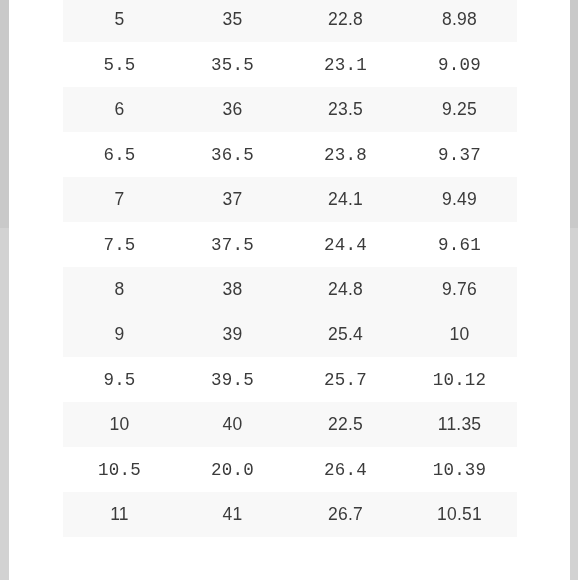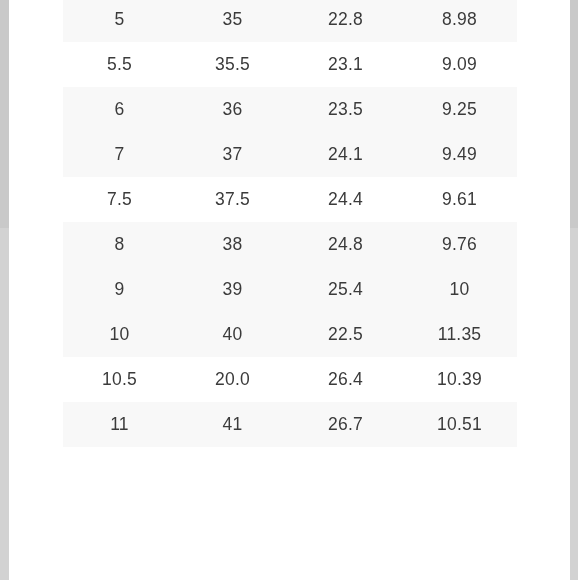--- a/index.html
+++ b/index.html
@@ -79,21 +79,21 @@
     text-align: center;
     vertical-align: middle;
     font-size: 17.5px;
     font-weight: 400;
     color: #3b3b3b;
     letter-spacing: 0.2px;
     white-space: nowrap;
   }
 
   .size-table tr.odd  td { background: #f8f8f8; }
-  .size-table tr.even td { background: #ffffff; }
+  .size-table tr.even td { background: #ffffff; font-family: Liberation Mono, monospace; }
 
   .size-table col.c1 { width: 113px; }
   .size-table col.c2 { width: 113px; }
   .size-table col.c3 { width: 113px; }
   .size-table col.c4 { width: 115px; }
 </style>
 </head>
 <body>
 
 <div id="screen">
@@ -118,20 +118,26 @@
             <td>35.5</td>
             <td>23.1</td>
             <td>9.09</td>
           </tr>
           <tr class="odd">
             <td>6</td>
             <td>36</td>
             <td>23.5</td>
             <td>9.25</td>
           </tr>
+          <tr class="even">
+            <td>6.5</td>
+            <td>36.5</td>
+            <td>23.8</td>
+            <td>9.37</td>
+          </tr>
           <tr class="odd">
             <td>7</td>
             <td>37</td>
             <td>24.1</td>
             <td>9.49</td>
           </tr>
           <tr class="even">
             <td>7.5</td>
             <td>37.5</td>
             <td>24.4</td>
@@ -141,20 +147,26 @@
             <td>8</td>
             <td>38</td>
             <td>24.8</td>
             <td>9.76</td>
           </tr>
           <tr class="odd">
             <td>9</td>
             <td>39</td>
             <td>25.4</td>
             <td>10</td>
+          </tr>
+          <tr class="even">
+            <td>9.5</td>
+            <td>39.5</td>
+            <td>25.7</td>
+            <td>10.12</td>
           </tr>
           <tr class="odd">
             <td>10</td>
             <td>40</td>
             <td>22.5</td>
             <td>11.35</td>
           </tr>
           <tr class="even">
             <td>10.5</td>
             <td>20.0</td>

